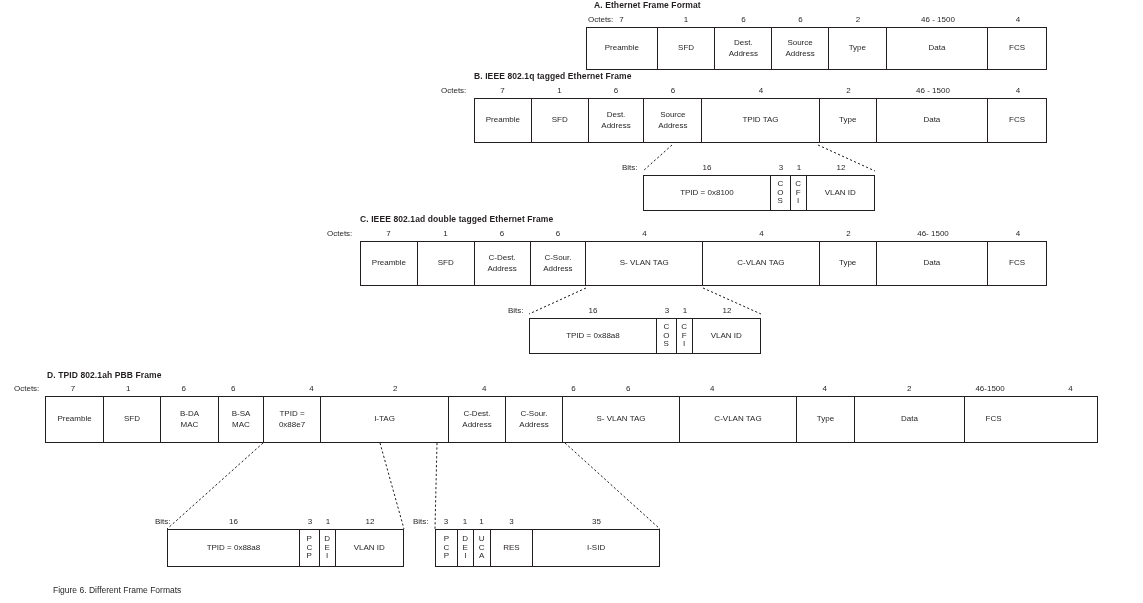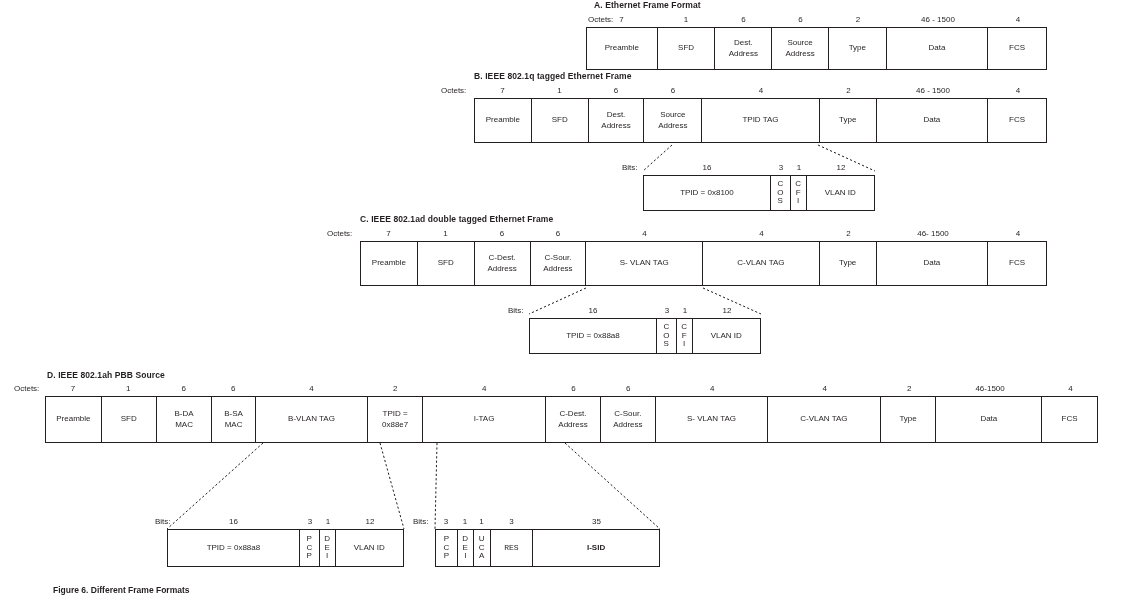--- a/index.html
+++ b/index.html
@@ -51,21 +51,21 @@
     display:flex;
     font-size:8px;
   }
   .octets-row .oc{
     box-sizing:border-box;
     text-align:center;
     white-space:nowrap;
   }
   .caption{
     position:absolute;
-    font-size:8.5px;font-weight:bold;
+    font-size:8.5px;font-weight:normal;
   }
   .bits-label{position:absolute;font-size:8px;}
 </style>
 </head>
 <body>
 
 <div class="diagram">
 
   <svg class="conn" viewBox="0 0 1143 603">
 
@@ -186,21 +186,21 @@
     <div class="cell" style="width:128px;">TPID = 0x88a8</div>
     <div class="cell vert" style="width:20px;">C
 O
 S</div>
     <div class="cell vert" style="width:16px;">C
 F
 I</div>
     <div class="cell" style="width:68px;">VLAN ID</div>
   </div>
 
-  <div class="sec-title" style="left:47px;top:370px;">D. IEEE 802.1ah PBB Source</div>
+  <div class="sec-title" style="left:47px;top:370px;">D. TPID 802.1ah PBB Frame</div>
   <div class="axis-label" style="left:14px;top:384px;">Octets:</div>
   <div class="octets-row" style="left:45px;top:384px;width:1053px;">
     <span class="oc" style="width:58px;">7</span>
     <span class="oc" style="width:57px;">1</span>
     <span class="oc" style="width:58px;">6</span>
     <span class="oc" style="width:45px;">6</span>
     <span class="oc" style="width:117px;">4</span>
     <span class="oc" style="width:57px;">2</span>
     <span class="oc" style="width:128px;">4</span>
     <span class="oc" style="width:57px;">6</span>
@@ -211,21 +211,20 @@
     <span class="oc" style="width:110px;">46-1500</span>
     <span class="oc" style="width:57px;">4</span>
   </div>
   <div class="frame" style="left:45px;top:396px;width:1053px;height:47px;">
     <div class="cell" style="width:58px;">Preamble</div>
     <div class="cell" style="width:57px;">SFD</div>
     <div class="cell" style="width:58px;">B-DA
 MAC</div>
     <div class="cell" style="width:45px;">B-SA
 MAC</div>
-    <div class="cell" style="width:117px;">B-VLAN TAG</div>
     <div class="cell" style="width:57px;">TPID =
 0x88e7</div>
     <div class="cell" style="width:128px;">I-TAG</div>
     <div class="cell" style="width:57px;">C-Dest.
 Address</div>
     <div class="cell" style="width:57px;">C-Sour.
 Address</div>
     <div class="cell" style="width:117px;">S- VLAN TAG</div>
     <div class="cell" style="width:117px;">C-VLAN TAG</div>
     <div class="cell" style="width:58px;">Type</div>
@@ -262,19 +261,19 @@
   <div class="frame" style="left:435px;top:529px;width:225px;height:38px;">
     <div class="cell vert" style="width:22px;">P
 C
 P</div>
     <div class="cell vert" style="width:16px;">D
 E
 I</div>
     <div class="cell vert" style="width:17px;">U
 C
 A</div>
-    <div class="cell" style="width:43px;font-family:Liberation Mono, monospace;">RES</div>
-    <div class="cell" style="width:127px;font-weight:bold;">I-SID</div>
+    <div class="cell" style="width:43px;">RES</div>
+    <div class="cell" style="width:127px;">I-SID</div>
   </div>
 
   <div class="caption" style="left:53px;top:585px;">Figure 6. Different Frame Formats</div>
 
 </div>
 
 </body></html>

